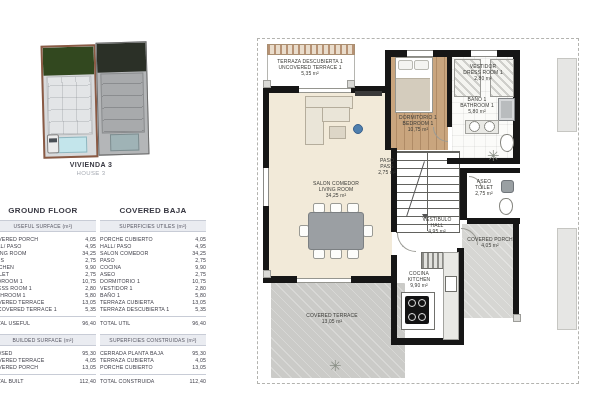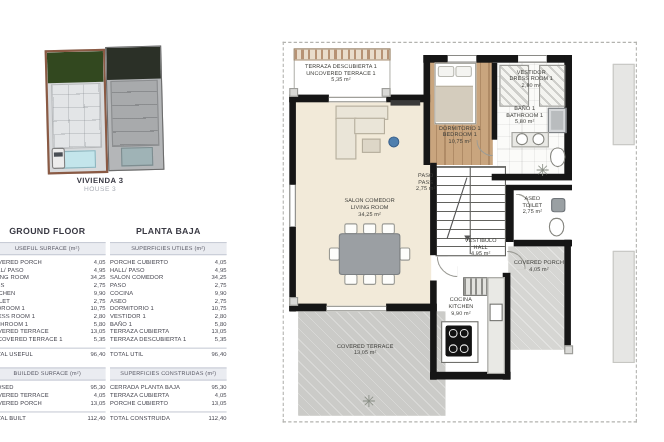--- a/index.html
+++ b/index.html
@@ -191,21 +191,21 @@
     <div class="rule"></div>
     <div class="total">
       <div class="trow">
           <span>TOTAL BUILT</span>
           <span>112,40</span>
         </div>
     </div>
   </div>
 
   <div class="abs table tbl-planta">
-    <div class="tbl-title">PLANTA BAJA</div>
+    <div class="tbl-title">COVERED BAJA</div>
     <div class="band">SUPERFICIES UTILES (m²)</div>
     <div class="rows">
       <div class="trow">
           <span>PORCHE CUBIERTO</span>
           <span>4,05</span>
         </div>
       <div class="trow">
           <span>HALL/ PASO</span>
           <span>4,95</span>
         </div>

